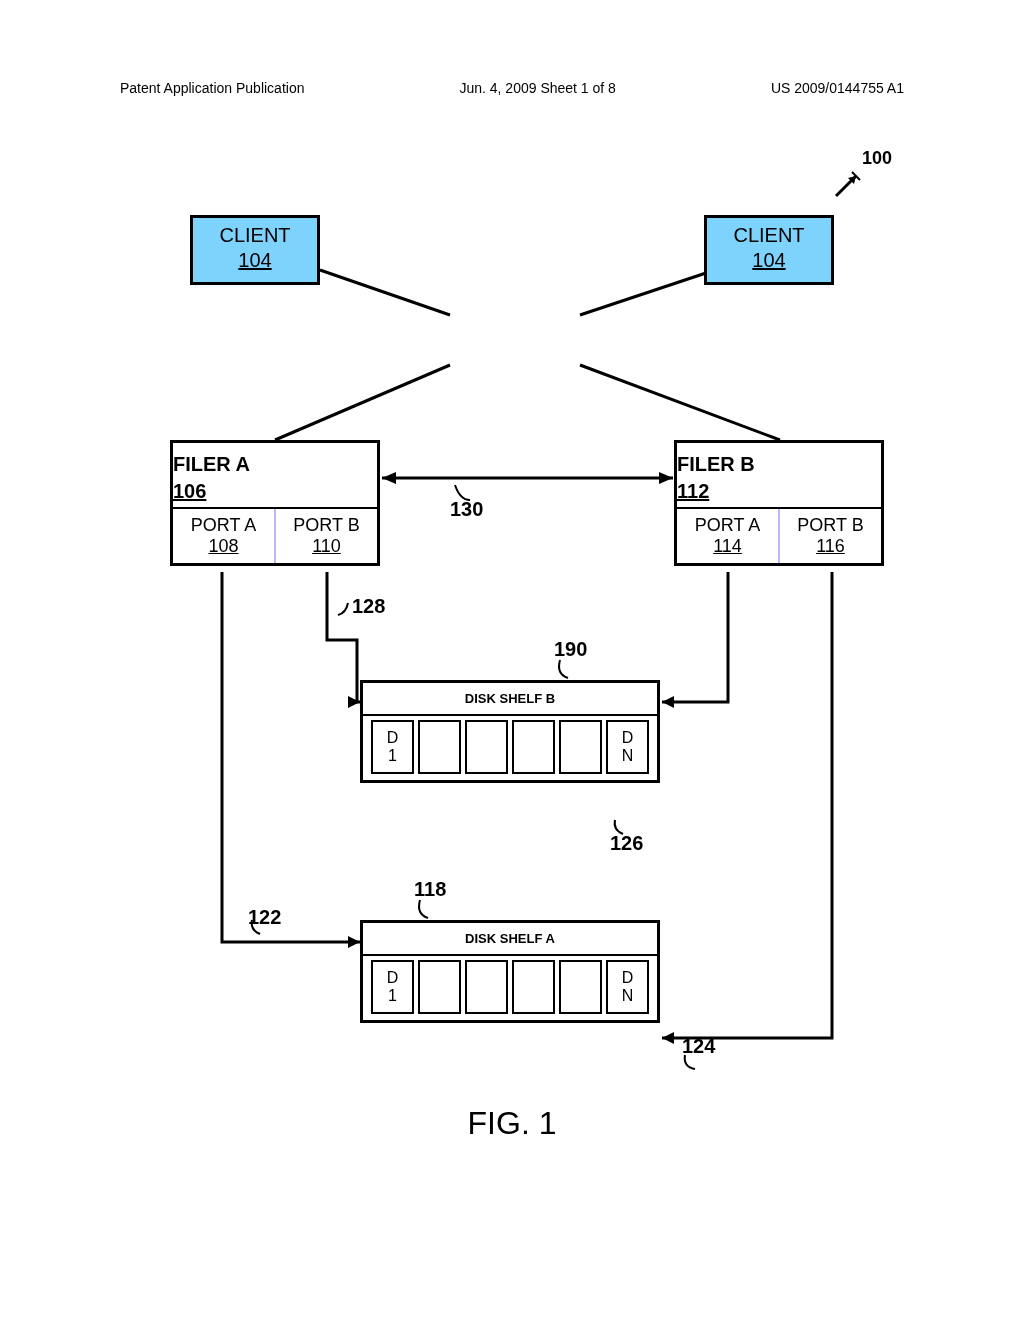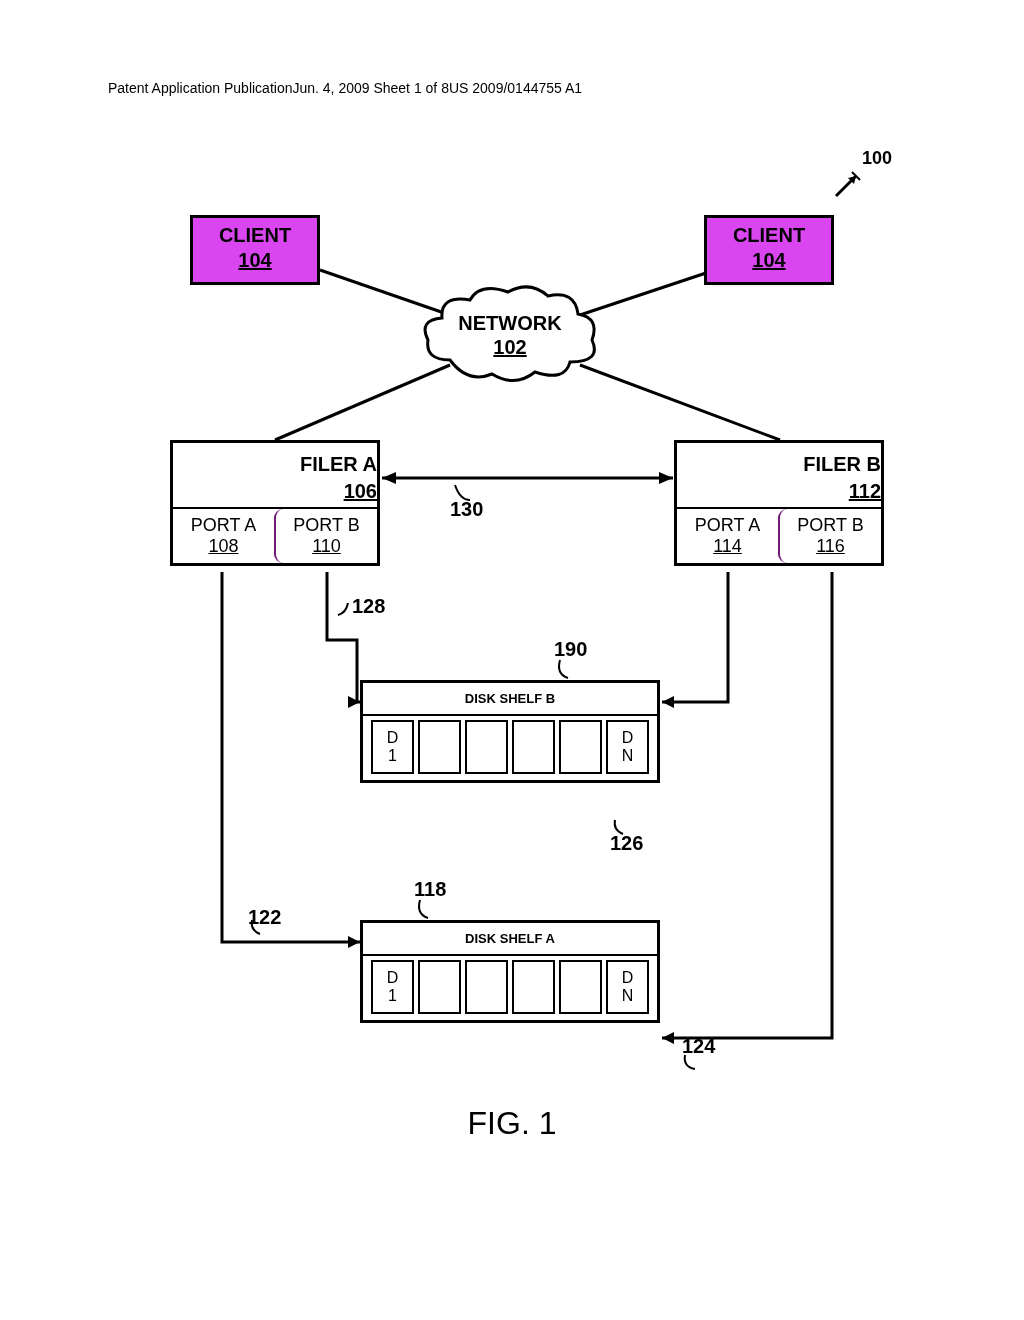--- a/index.html
+++ b/index.html
@@ -6,23 +6,24 @@
   body {
     width: 1024px;
     height: 1320px;
     background: #fff;
     font-family: Arial, Helvetica, sans-serif;
     position: relative;
   }
   .header {
     position: absolute;
     top: 80px;
-    left: 108px;
+    left: 120px;
     right: 120px;
     display: flex;
+    justify-content: space-between;
     font-size: 14px;
   }
   .header span { font-weight: normal; }
   .header .doc-id { font-weight: normal; }
   
   .diagram {
     position: absolute;
     top: 140px;
     left: 120px;
     width: 784px;
@@ -40,24 +41,24 @@
   .arrow-ref {
     position: absolute;
     top: 28px;
     right: 40px;
     width: 30px;
     height: 30px;
   }
 
   .box {
     position: absolute;
-    background: #d946ef;
+    background: #7dd3fc;
     border: 3px solid #000;
     text-align: center;
-    font-weight: bold;
+    font-weight: normal;
   }
   .lbl-title { font-size: 20px; display:block; }
   .lbl-num { font-size: 20px; text-decoration: underline; display:block; margin-top:2px;}
   
   
   .client-a { top: 75px; left: 70px; width: 130px; height: 70px; padding-top:6px;}
   .client-b { top: 75px; right: 70px; width: 130px; height: 70px; padding-top:6px;}
   
   
   .cloud {
@@ -91,39 +92,38 @@
   
   
   .filer {
     position: absolute;
     width: 210px;
     border: 3px solid #000;
   }
   .filer-a { top: 300px; left: 50px; }
   .filer-b { top: 300px; right: 20px; }
   .filer-head {
-    text-align:right;
+    text-align:left;
     font-weight:bold;
     font-size:20px;
     padding: 10px 0 4px 0;
   }
   .filer-head .num { text-decoration: underline; display:block; margin-top:4px;}
   .ports {
     display:flex;
     border-top: 2px solid #000;
   }
   .port {
     flex:1;
     text-align:center;
     font-size:18px;
     padding: 6px 0;
     font-weight: normal;
-    border-radius: 9px;
-  }
-  .port + .port { border-left: 2px solid #701a75; }
+  }
+  .port + .port { border-left: 2px solid #c4b5fd; }
   .port .pnum { text-decoration: underline; display:block; }
   
   
   .shelf {
     position: absolute;
     width: 300px;
     border: 3px solid #000;
   }
   .shelf-b { top: 540px; left: 240px; }
   .shelf-a { top: 780px; left: 240px; }
@@ -235,38 +235,20 @@
   <div class="box client-a">
     <span class="lbl-title">CLIENT</span>
     <span class="lbl-num">104</span>
   </div>
 
   <div class="box client-b">
     <span class="lbl-title">CLIENT</span>
     <span class="lbl-num">104</span>
   </div>
 
-  <div class="cloud">
-    <svg class="cloud-body" viewBox="0 0 180 110">
-      <path d="M 30 80 
-               Q 5 80 8 60 
-               Q -2 40 22 38 
-               Q 20 15 50 20 
-               Q 60 2 88 12 
-               Q 110 0 128 16 
-               Q 155 10 158 34 
-               Q 180 38 172 60 
-               Q 182 82 150 82 
-               Q 145 102 115 92 
-               Q 95 108 72 94 
-               Q 48 104 30 80 Z" fill="#fff" stroke="#000" stroke-width="3"></path>
-    </svg>
-    <div class="cloud-text">NETWORK</div>
-    <div class="cloud-num">102</div>
-  </div>
 
   <div class="filer filer-a">
     <div class="filer-head">
       <span>FILER A</span>
       <span class="num">106</span>
     </div>
     <div class="ports">
       <div class="port">
         <span>PORT A</span>
         <span class="pnum">108</span>

